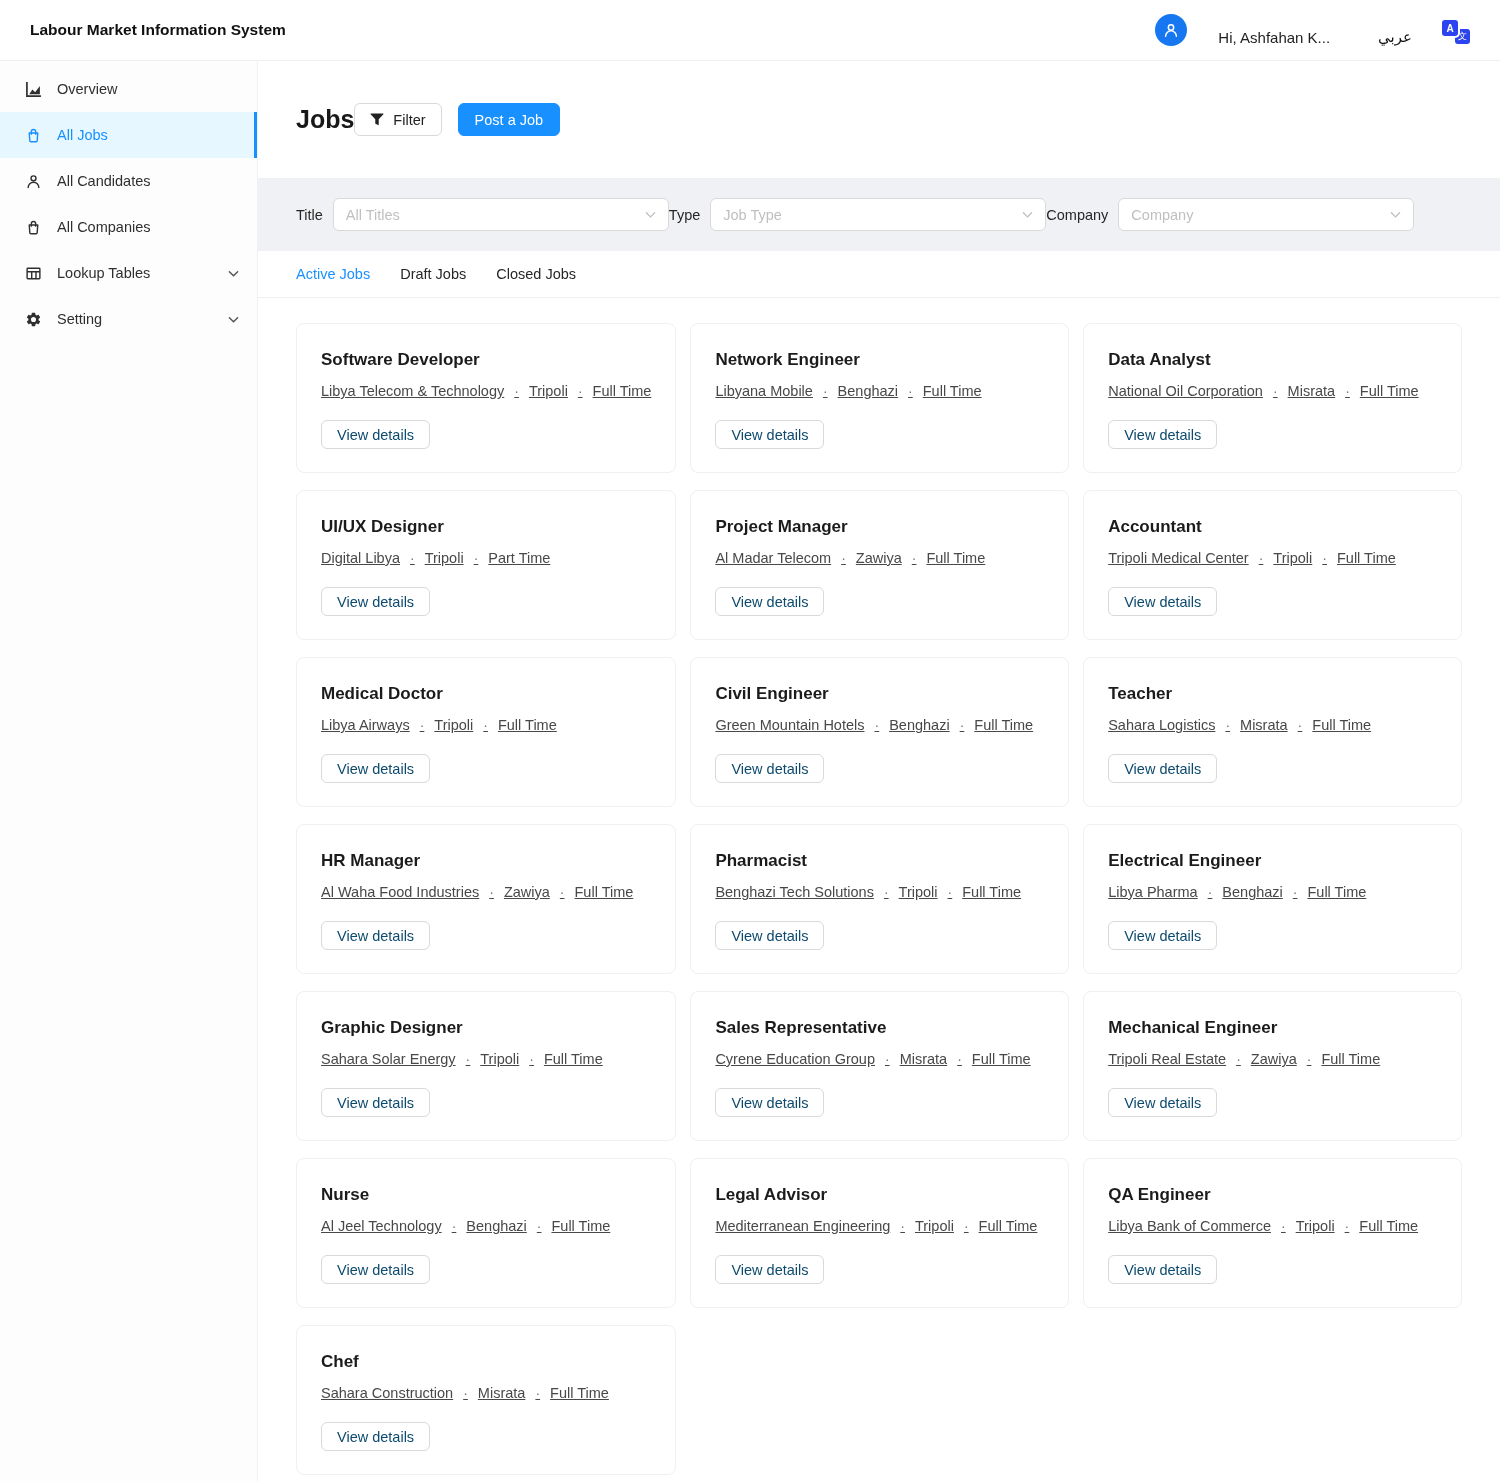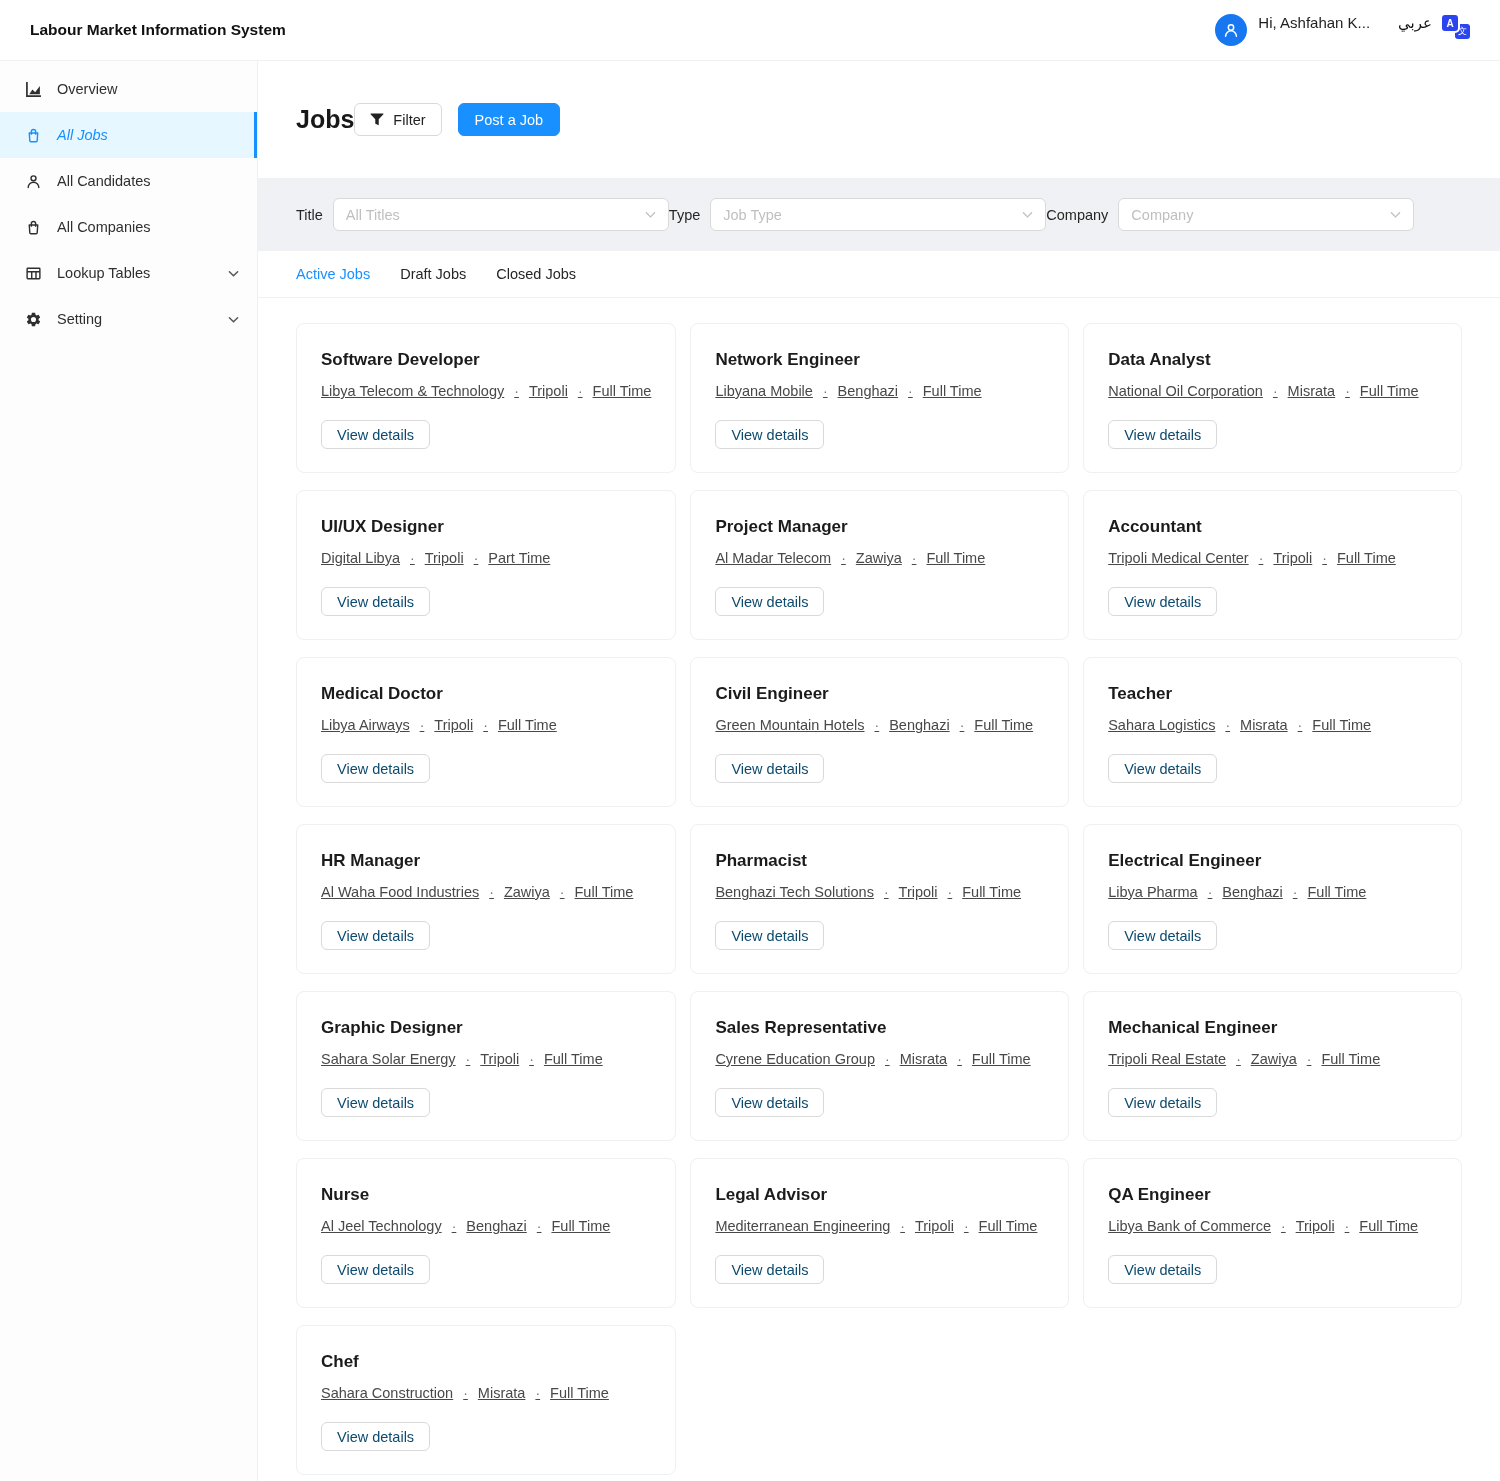--- a/index.html
+++ b/index.html
@@ -10,21 +10,21 @@
     font-family: "Liberation Sans", sans-serif;
   }
 
   
   .topbar {
     height: 61px; background: #fff; border-bottom: 1px solid #f0f0f0;
     display: flex; align-items: center; justify-content: space-between;
     padding: 0 30px;
   }
   .app-title { font-size: 15.5px; font-weight: 700; color: #111; }
-  .user-area { display: flex; align-items: flex-start; }
+  .user-area { display: flex; align-items: flex-end; gap: 20px; }
   .avatar {
     width: 32px; height: 32px; border-radius: 50%; background: #1677f0;
     display: flex; align-items: center; justify-content: center; margin-right: 11px;
     cursor: pointer; flex-shrink: 0;
   }
   .avatar svg { width: 20px; height: 20px; }
   .greeting { font-size: 15px; color: #1f1f1f; }
   .lang-label { font-size: 15px; color: #111; margin-left: 28px; cursor: pointer; }
   .translate { position: relative; width: 28px; height: 27px; margin-left: 10px; cursor: pointer; }
   .translate .front {
@@ -48,21 +48,20 @@
     border-right: 1px solid #f0f0f0; padding-top: 5px;
   }
   .nav-item {
     height: 46px; display: flex; align-items: center; gap: 15px;
     padding: 0 18px 0 25px; font-size: 14.5px; color: #2f2f2f; cursor: pointer;
   }
   .nav-item svg { width: 17px; height: 17px; flex-shrink: 0; }
   .nav-item.active {
     background: #e6f7ff; color: #1890ff;
     box-shadow: inset -3px 0 0 #1890ff;
-    font-style: italic;
   }
   .nav-chevron { margin-left: auto; color: #555; }
   .nav-chevron svg { width: 11px; height: 8px; }
 
   
   .main { flex: 1; background: #fff; }
   .page-head {
     height: 117px; display: flex; align-items: center; justify-content: flex-start;
     padding: 0 38px;
   }

